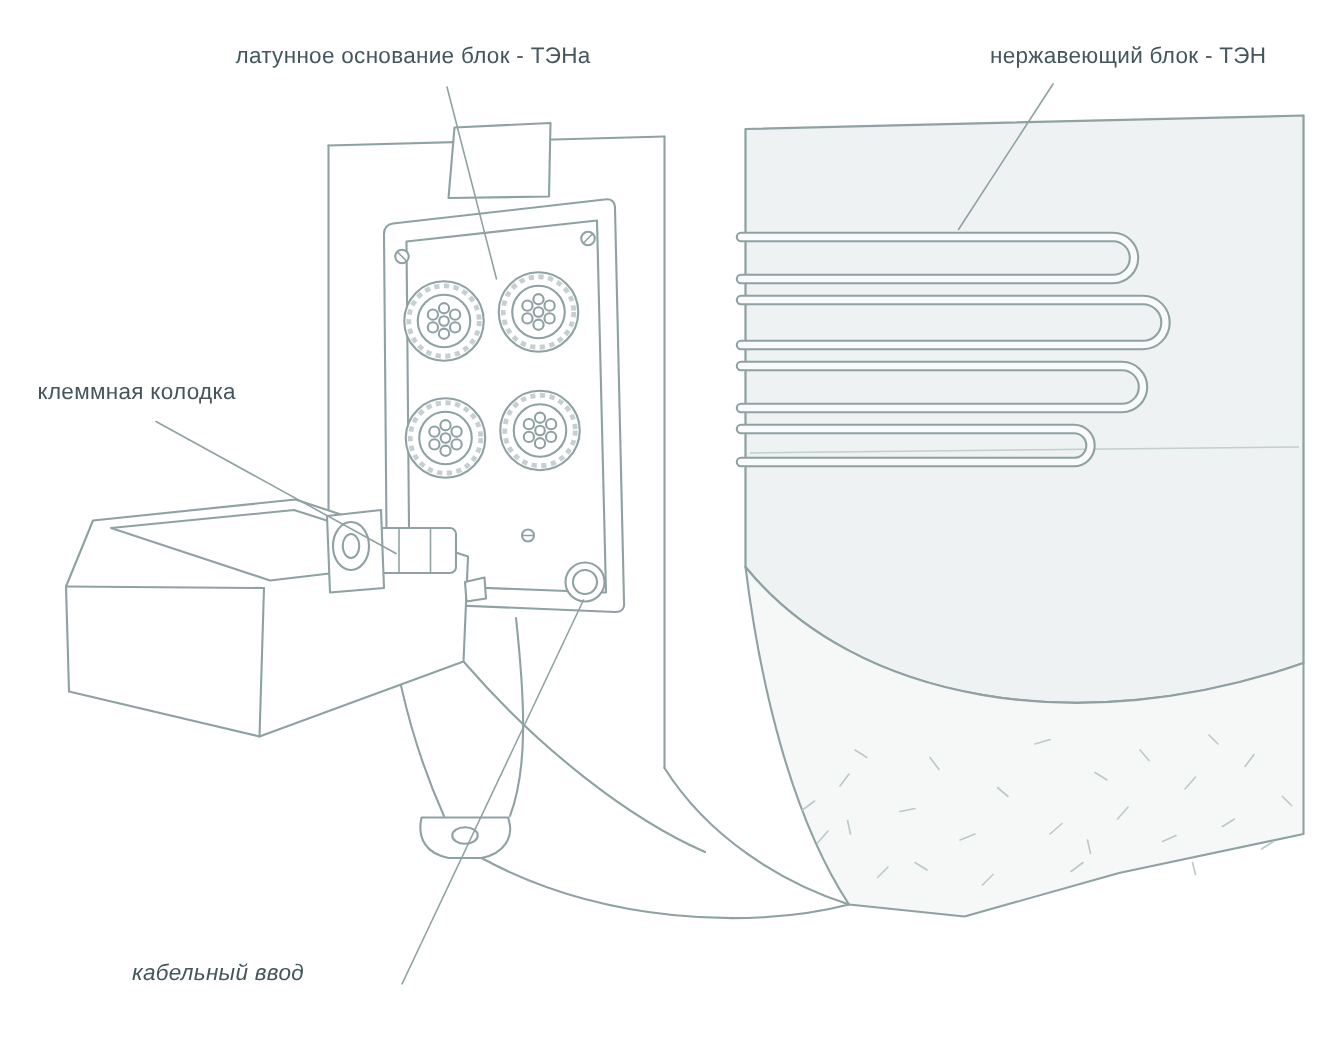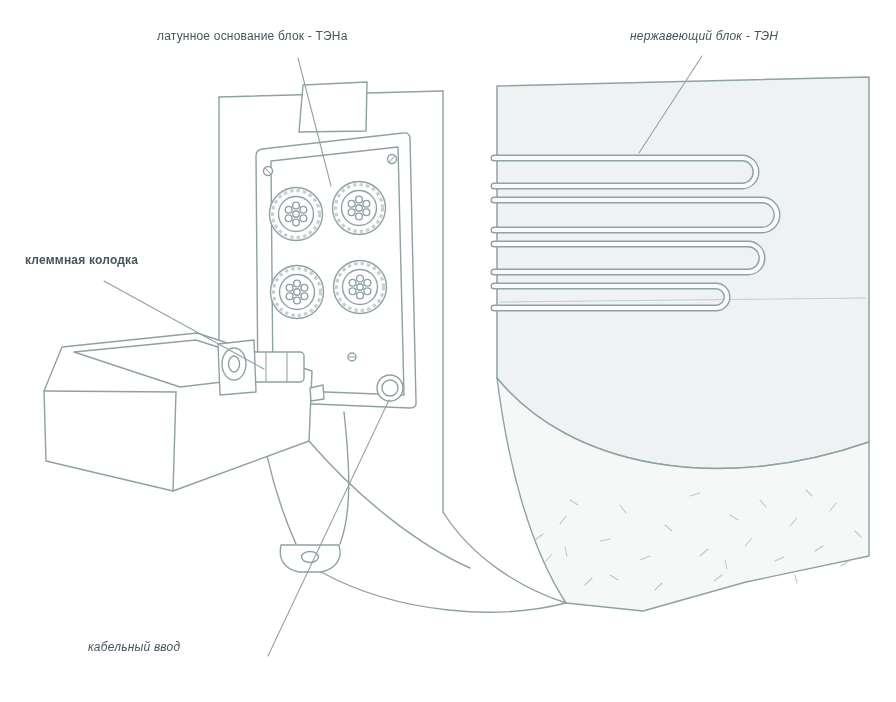--- a/index.html
+++ b/index.html
@@ -1,19 +1,19 @@
 <!DOCTYPE html>
 <html style="--line: #8fa1a2; --soft-line: #bcc9c9; --text: #44565b; --tank-fill: #eef2f2; --band-fill: #f6f8f8; --background: #ffffff;"><head>
 <meta charset="utf-8">
 <style>
   html,body{margin:0;padding:0;background:#fff;}
   body{font-family:"Liberation Sans", sans-serif;}
   .canvas{position:relative;width:896px;height:702px;background:var(--background,#ffffff);overflow:hidden;}
   .canvas svg{position:absolute;left:0;top:0;}
-  .label{position:absolute;color:var(--text,#44565b);font-size:12px;letter-spacing:.2px;white-space:nowrap;text-align:right;}
+  .label{position:absolute;color:var(--text,#44565b);font-size:15px;letter-spacing:.2px;white-space:nowrap;text-align:right;}
   
   .ln{fill:none;stroke:var(--line,#8fa1a2);stroke-width:1.4;stroke-linecap:round;stroke-linejoin:round;}
   .lnthin{fill:none;stroke:var(--line,#8fa1a2);stroke-width:1.05;stroke-linecap:round;}
   .fw{fill:#ffffff;stroke:var(--line,#8fa1a2);stroke-width:1.4;stroke-linecap:round;stroke-linejoin:round;}
   .ftank{fill:var(--tank-fill,#eef2f2);stroke:var(--line,#8fa1a2);stroke-width:1.5;stroke-linejoin:round;}
   .fband{fill:var(--band-fill,#f6f8f8);stroke:var(--line,#8fa1a2);stroke-width:1.4;stroke-linejoin:round;}
   .tick{fill:none;stroke:var(--soft-line,#bcc9c9);stroke-width:1.1;stroke-linecap:round;}
   .soft{fill:none;stroke:var(--line,#8fa1a2);opacity:.45;stroke-width:1;}
   .knurl{fill:none;stroke:var(--line,#8fa1a2);opacity:.5;stroke-width:3.2;stroke-dasharray:3.5 3;}
   .tube-o{fill:none;stroke:var(--line,#8fa1a2);stroke-width:7;stroke-linecap:round;}
@@ -160,19 +160,19 @@
     <g>
       <path class="lnthin" d="M298,58 L331,186"></path>
       <path class="lnthin" d="M702,56 L639,153"></path>
       <path class="lnthin" d="M104,281 L264,369"></path>
       <path class="lnthin" d="M268,656 L389,400"></path>
     </g>
   </svg>
 
   <div class="label" style="left:157px;top:29px;">латунное основание блок - ТЭНа</div>
 
-  <div class="label" style="left:630px;top:29px;font-style:italic;">нержавеющий блок - ТЭН</div>
+  <div class="label" style="left:660px;top:29px;">нержавеющий блок - ТЭН</div>
 
-  <div class="label" style="left:25px;top:253px;font-weight:bold;">клеммная колодка</div>
+  <div class="label" style="left:25px;top:253px;">клеммная колодка</div>
 
   <div class="label" style="left:88px;top:640px;font-style:italic;">кабельный ввод</div>
 
 </div>
 
 </body></html>

